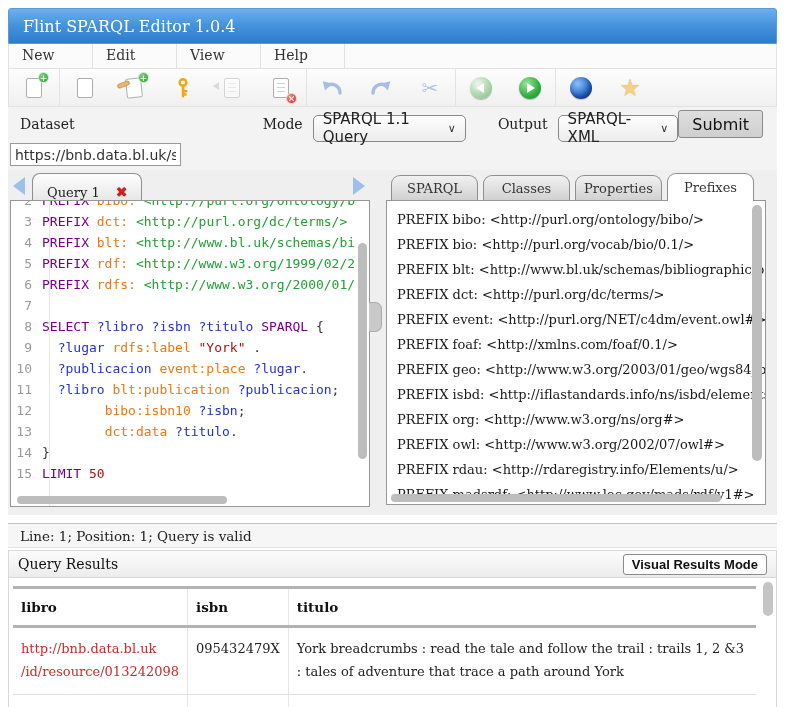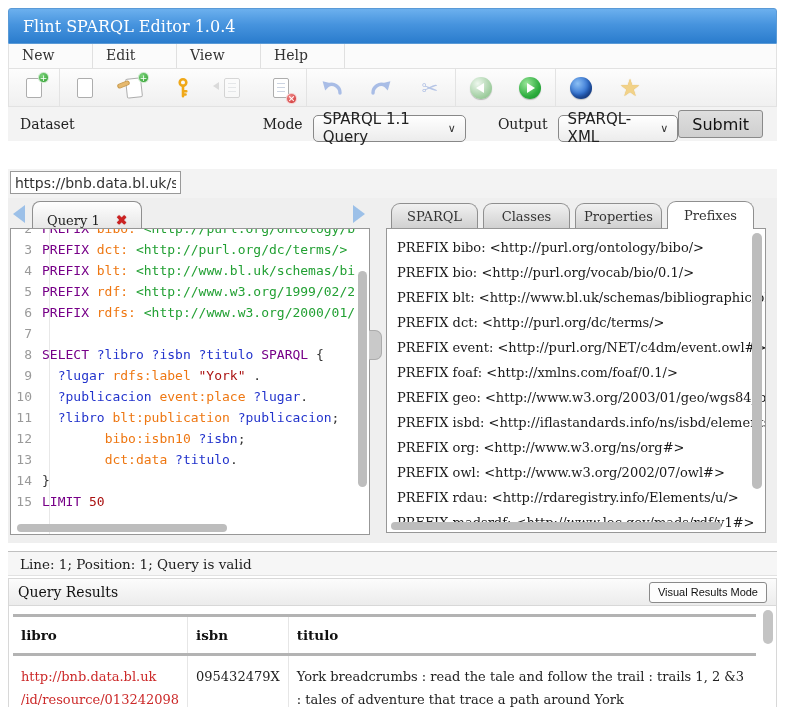--- a/index.html
+++ b/index.html
@@ -60,21 +60,21 @@
   .sel { display:flex; align-items:center; justify-content:space-between; height:27px;
     border:1px solid #888; border-radius:5px; background:linear-gradient(#fff,#ececec);
     font-family:"DejaVu Sans",sans-serif; font-size:15px; color:#222; padding:0 9px; margin-left:10px; cursor:default;margin-top:8px; }
   .sel-mode { width:163px; }
   .sel-output { width:128px; }
   .chev { font-size:11px; color:#333; margin-left:8px; }
   .submit-btn { margin-left:auto; margin-right:2px; height:28px; padding:0 13px;
     background:linear-gradient(#dedede,#cfcfcf); border:1px solid #8a8a8a; border-radius:3px;
     font-family:"DejaVu Sans",sans-serif; font-size:16px; color:#111; cursor:pointer; }
 
-  .url-row { background:#f3f3f3; padding:2px 0 4px 2px;margin-top:28px; }
+  .url-row { background:#f3f3f3; padding:2px 0 4px 2px; }
   .url-row input { width:171px; height:23px; border:1px solid #999; background:#fff; padding:1px 4px;
     font-family:"DejaVu Sans",sans-serif; font-size:14px; color:#333; }
 
   
   .main { background:#efefef; display:flex; padding:1px 2px 8px 2px; position:relative; }
   .left-col { width:360px; }
   .right-col { width:380px; margin-left:16px; }
 
   .qtab-strip { height:29px; display:flex; align-items:center; }
   .pager { width:0; height:0; border-top:9px solid transparent; border-bottom:9px solid transparent; cursor:pointer; }
@@ -117,21 +117,21 @@
   
   .statusbar { margin-top:8px; height:25px; line-height:24px; padding-left:12px;
     background:#f6f6f6; border-top:1px solid #c0c0c0; border-bottom:1px solid #e2e2e2;
     font-size:13.5px; color:#222; }
 
   
   .results { margin-top:2px; border:1px solid #d8d8d8; }
   .results-header { height:27px; display:flex; align-items:center; padding:0 9px;
     background:linear-gradient(#fcfcfc,#ececec); border-bottom:1px solid #d8d8d8; font-size:14px; color:#111; }
   .vrm-btn { margin-left:auto; height:21px; line-height:19px; padding:0 8px; background:#fdfdfd;
-    border:1px solid #8a8a8a; border-radius:3px; font-size:11px; font-weight:normal; color:#111; cursor:pointer; }
+    border:1px solid #8a8a8a; border-radius:3px; font-size:13px; font-weight:bold; color:#111; cursor:pointer; }
   .results-body { height:150px; background:#fff; position:relative; overflow:hidden; padding:8px 20px 0 4px; }
   table.res { border-collapse:collapse; width:100%; }
   .res th { text-align:left; font-size:13.5px; color:#111; padding:10px 8px;
     border-top:3px solid #b3b3b3; border-bottom:3px solid #b3b3b3; }
   .res td { font-size:13px; color:#222; padding:10px 8px; line-height:1.75; vertical-align:top;
     border-bottom:1px solid #e0e0e0; }
   .res th + th, .res td + td { border-left:1px solid #e6e6e6; }
   .col-libro { width:163px; } .col-isbn { width:73px; }
   .res a { color:#cc2a2a; text-decoration:none; }
   .results-body .vscroll { right:3px; top:4px; width:10px; height:34px; background:#c4c4c4; }

